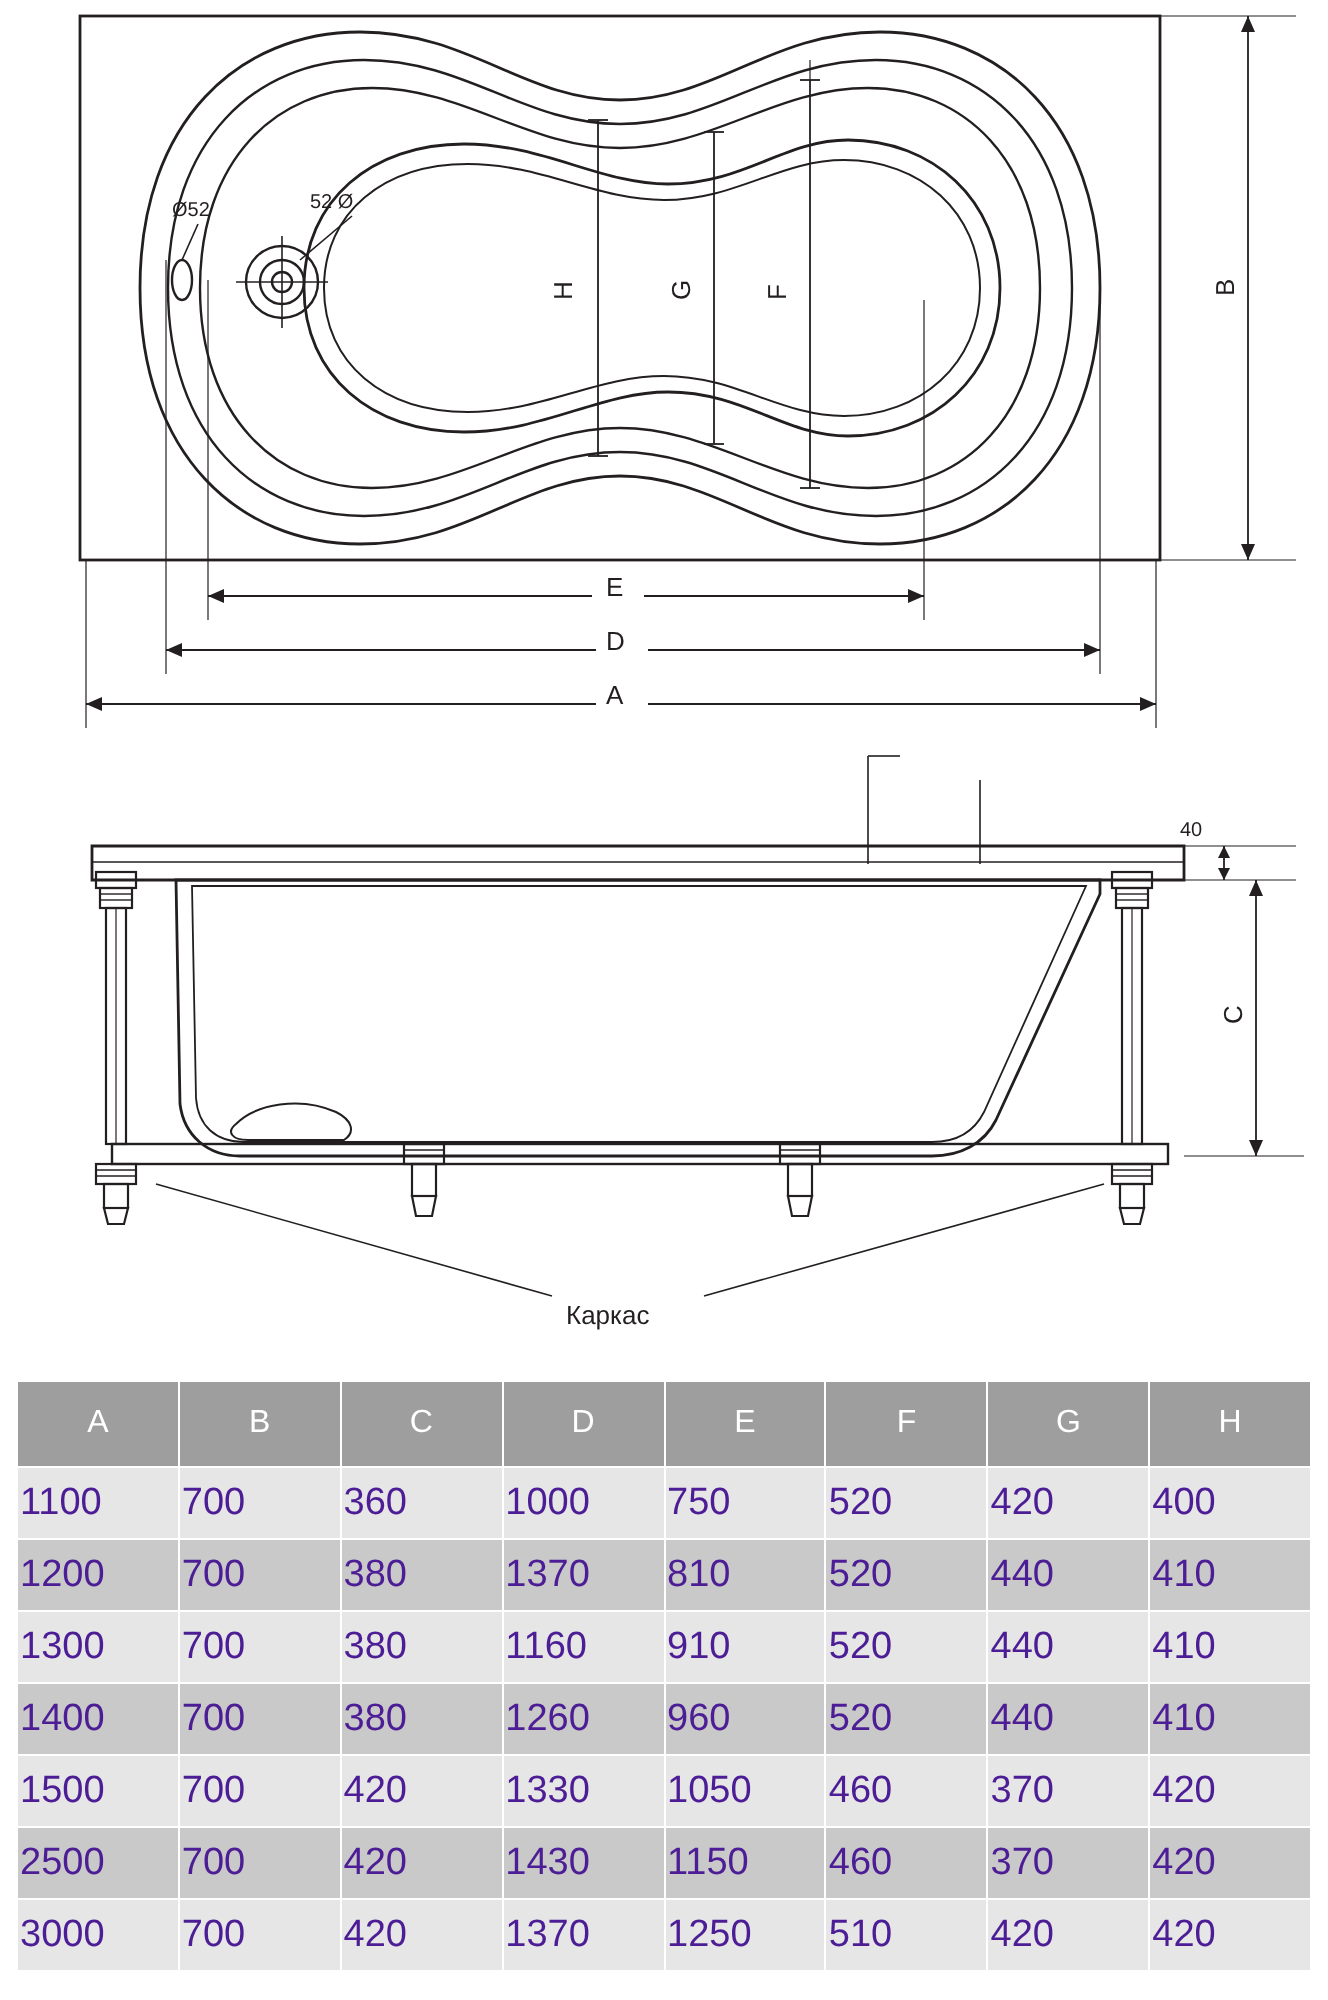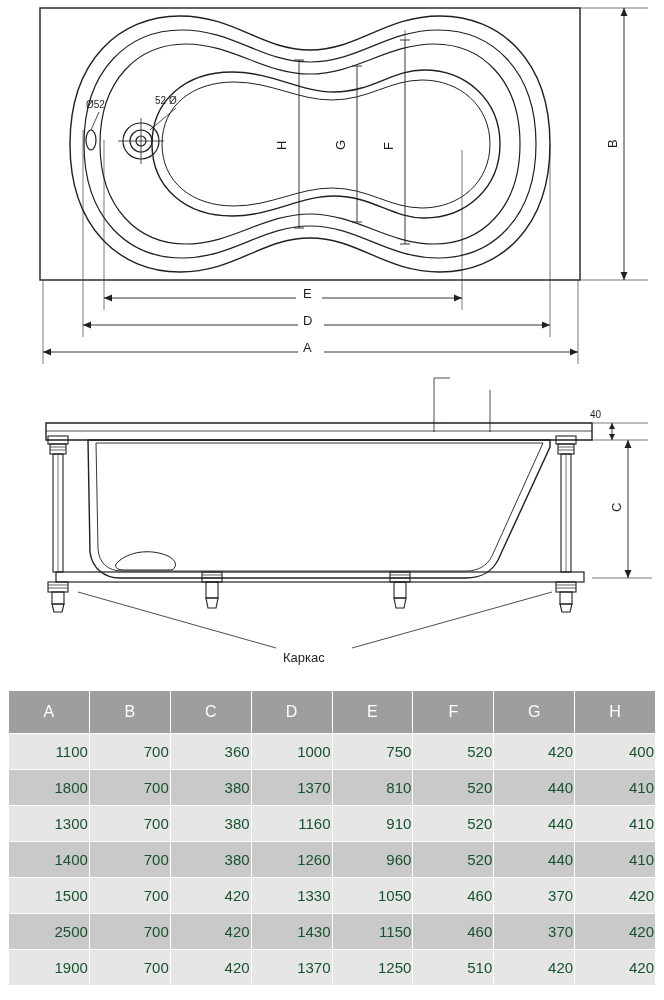--- a/index.html
+++ b/index.html
@@ -58,25 +58,25 @@
     background: #9e9e9e;
     color: #ffffff;
     font-weight: normal;
     font-size: 16px;
     height: 40px;
     border: 1px solid #ffffff;
     text-align: center;
   }
   table.dims td {
     background: #e6e6e6;
-    color: #14532d;
-    font-size: 15px;
+    color: #4c1d95;
+    font-size: 19px;
     height: 33px;
     border: 1px solid #ffffff;
-    text-align: right;
+    text-align: left;
   }
   table.dims tr.alt td {
     background: #c9c9c9;
   }
 </style>
 </head>
 <body>
 
 <div class="sheet">
 
@@ -306,21 +306,21 @@
           <td>1100</td>
           <td>700</td>
           <td>360</td>
           <td>1000</td>
           <td>750</td>
           <td>520</td>
           <td>420</td>
           <td>400</td>
         </tr>
         <tr class="alt">
-          <td>1800</td>
+          <td>1200</td>
           <td>700</td>
           <td>380</td>
           <td>1370</td>
           <td>810</td>
           <td>520</td>
           <td>440</td>
           <td>410</td>
         </tr>
         <tr>
           <td>1300</td>
@@ -356,21 +356,21 @@
           <td>2500</td>
           <td>700</td>
           <td>420</td>
           <td>1430</td>
           <td>1150</td>
           <td>460</td>
           <td>370</td>
           <td>420</td>
         </tr>
         <tr>
-          <td>1900</td>
+          <td>3000</td>
           <td>700</td>
           <td>420</td>
           <td>1370</td>
           <td>1250</td>
           <td>510</td>
           <td>420</td>
           <td>420</td>
         </tr>
       </tbody>
     </table>

